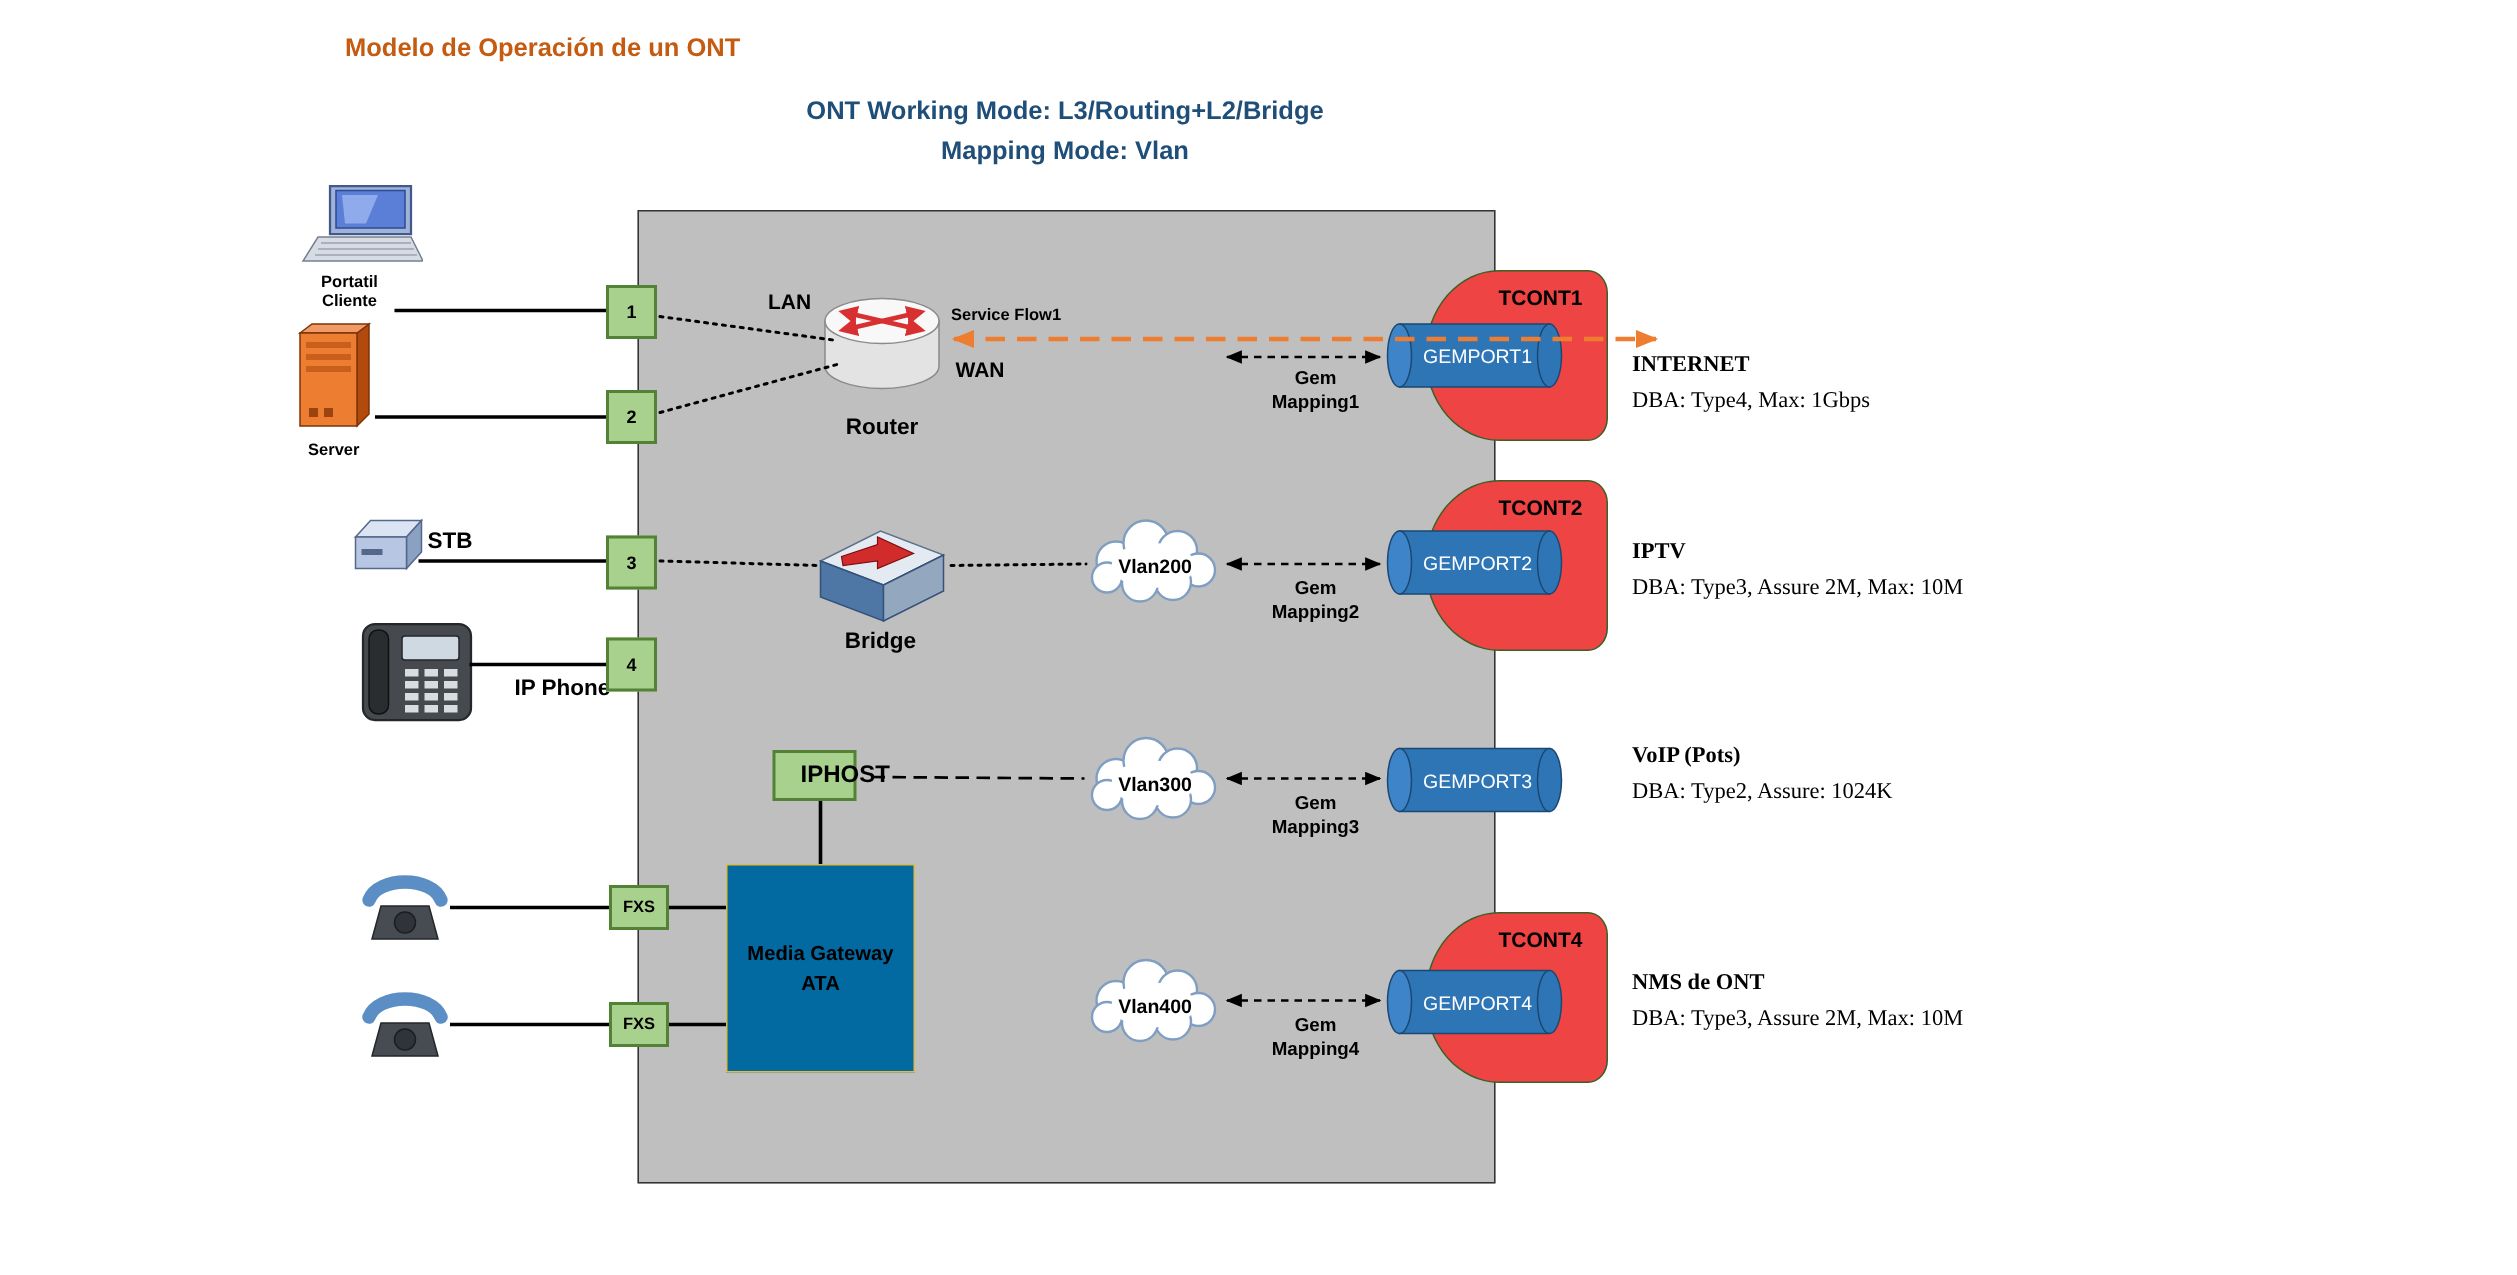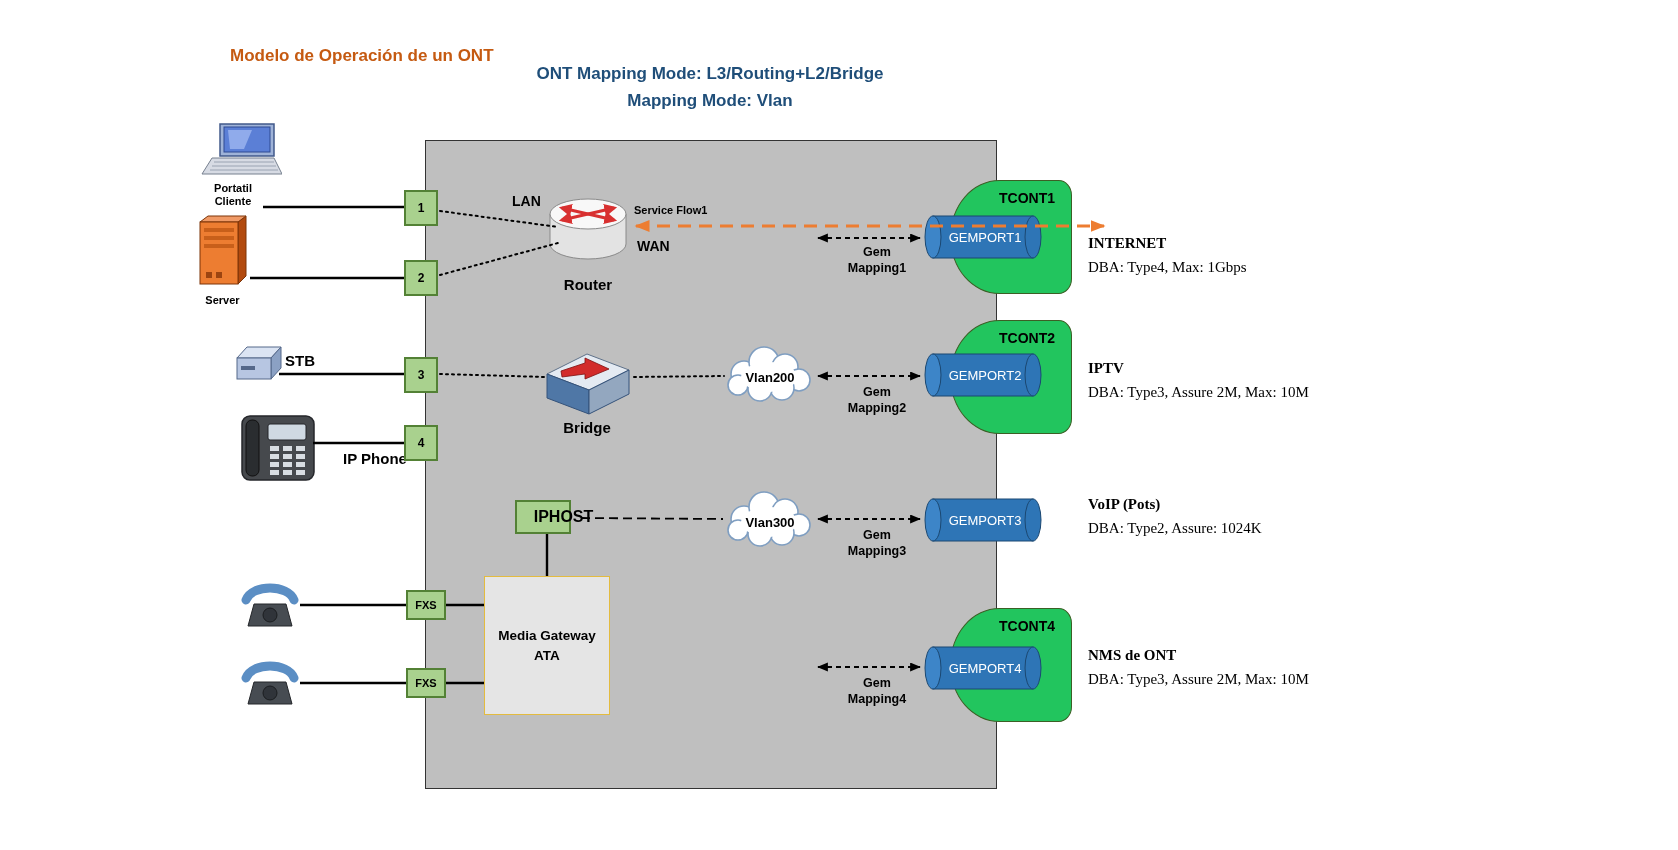--- a/index.html
+++ b/index.html
@@ -1,45 +1,45 @@
 <!DOCTYPE html>
 <html><head>
 <meta charset="utf-8">
 <style>
   html,body{margin:0;padding:0;background:#fff;font-family:"Liberation Sans",sans-serif;}
   #canvas{position:relative;width:1678px;height:850px;background:#fff;overflow:hidden;}
   .abs{position:absolute;}
   .bold{font-weight:bold;color:#000;}
-  #page-title{left:230px;top:22px;font-size:17px;font-weight:bold;color:#C55A11;margin-top:24px;}
+  #page-title{left:230px;top:22px;font-size:17px;font-weight:bold;color:#C55A11;}
   #subtitle{left:400px;top:60px;width:620px;text-align:center;color:#1F4E79;font-weight:bold;font-size:17px;line-height:27px;}
   #ont-box{left:425px;top:140px;width:570px;height:647px;background:#BFBFBF;border:1px solid #333;z-index:1;}
   .port{display:flex;align-items:center;justify-content:center;background:#A9D18E;border:2px solid #538135;font-weight:bold;font-size:12px;color:#000;z-index:5;box-sizing:border-box;}
   .dev-label{text-align:center;font-weight:bold;color:#000;}
   .cloud{width:96px;height:66px;z-index:4;}
   .cloud .cloud-label{position:absolute;inset:0;display:flex;align-items:center;justify-content:center;font-weight:bold;font-size:13px;color:#000;padding-top:4px;}
-  .tcont{width:122px;height:114px;background:#22c55e;border:1px solid #3c5f25;border-radius:52px 14px 14px 52px / 60px 16px 16px 60px;z-index:2;box-sizing:border-box;}
+  .tcont{width:122px;height:114px;background:#ef4444;border:1px solid #3c5f25;border-radius:52px 14px 14px 52px / 60px 16px 16px 60px;z-index:2;box-sizing:border-box;}
   .tcont-label{position:absolute;top:9px;left:36px;width:80px;text-align:center;font-weight:bold;font-size:14px;color:#000;}
   .gemport{width:118px;height:48px;z-index:3;}
   .gemport .gp-label{position:absolute;inset:0;display:flex;align-items:center;justify-content:center;color:#fff;font-weight:normal;font-size:13px;padding-left:4px;}
   .gem-map{width:78px;text-align:center;font-weight:bold;font-size:12.5px;line-height:16px;color:#000;z-index:6;}
   .service{width:330px;color:#000;font-size:15px;line-height:24px;z-index:6;font-family:Liberation Serif, serif;}
   .service .svc-name{font-weight:bold;}
-  #media-gateway{left:484px;top:576px;width:126px;height:139px;background:#e5e5e5;border:1px solid #e3bb3f;display:flex;align-items:center;justify-content:center;text-align:center;font-weight:bold;font-size:13.5px;line-height:20px;color:#000;z-index:4;box-sizing:border-box;}
+  #media-gateway{left:484px;top:576px;width:126px;height:139px;background:#0369a1;border:1px solid #e3bb3f;display:flex;align-items:center;justify-content:center;text-align:center;font-weight:bold;font-size:13.5px;line-height:20px;color:#000;z-index:4;box-sizing:border-box;}
   #iphost{left:515px;top:500px;width:56px;height:34px;font-size:16px;padding-left:41px;}
   #overlay{left:0;top:0;z-index:10;pointer-events:none;}
   .inbox-label{font-weight:bold;color:#000;z-index:6;}
 </style>
 </head>
 <body>
 
 <div id="canvas">
 
   <div class="abs" id="page-title">Modelo de Operación de un ONT</div>
   <div class="abs" id="subtitle">
-    <div>ONT Mapping Mode: L3/Routing+L2/Bridge</div>
+    <div>ONT Working Mode: L3/Routing+L2/Bridge</div>
     <div>Mapping Mode: Vlan</div>
   </div>
 
   <div class="abs" id="ont-box"></div>
 
   <svg class="abs" style="left:190px;top:122px;z-index:5;" width="92" height="64" viewBox="0 0 92 64">
     <polygon points="30,2 84,2 84,34 30,34" fill="#9fb3d8" stroke="#42598a" stroke-width="1.5"></polygon>
     <rect x="34" y="5" width="46" height="25" fill="#5b7fd6" stroke="#2e4a92"></rect>
     <polygon points="38,8 62,8 54,27 40,27" fill="#9db7f0" opacity="0.8"></polygon>
     <polygon points="22,36 84,36 92,52 12,52" fill="#d7dbe4" stroke="#76808f"></polygon>
@@ -167,20 +167,35 @@
           <circle cx="63" cy="25" r="13"></circle>
         <circle cx="77" cy="38" r="11"></circle>
           <circle cx="60" cy="46" r="12"></circle>
           <circle cx="38" cy="47" r="12"></circle>
           <circle cx="16" cy="43" r="10"></circle>
       </g>
       <ellipse cx="47" cy="35" rx="28" ry="15" fill="#fff"></ellipse>
     </svg>
     <div class="cloud-label">Vlan300</div>
   </div>
+  <div class="abs cloud" style="left:722px;top:635px;">
+    <svg width="96" height="66" viewBox="0 0 96 66">
+      <g fill="#fff" stroke="#7f9ec1" stroke-width="1.6">
+        <circle cx="22" cy="32" r="13"></circle>
+          <circle cx="42" cy="20" r="15"></circle>
+          <circle cx="63" cy="25" r="13"></circle>
+        <circle cx="77" cy="38" r="11"></circle>
+          <circle cx="60" cy="46" r="12"></circle>
+          <circle cx="38" cy="47" r="12"></circle>
+          <circle cx="16" cy="43" r="10"></circle>
+      </g>
+      <ellipse cx="47" cy="35" rx="28" ry="15" fill="#fff"></ellipse>
+    </svg>
+    <div class="cloud-label">Vlan400</div>
+  </div>
 
   <div class="abs gem-map" style="left:838px;top:244px;">
     <div>Gem</div>
     <div>Mapping1</div>
   </div>
   <div class="abs gem-map" style="left:838px;top:384px;">
     <div>Gem</div>
     <div>Mapping2</div>
   </div>
   <div class="abs gem-map" style="left:838px;top:527px;">

